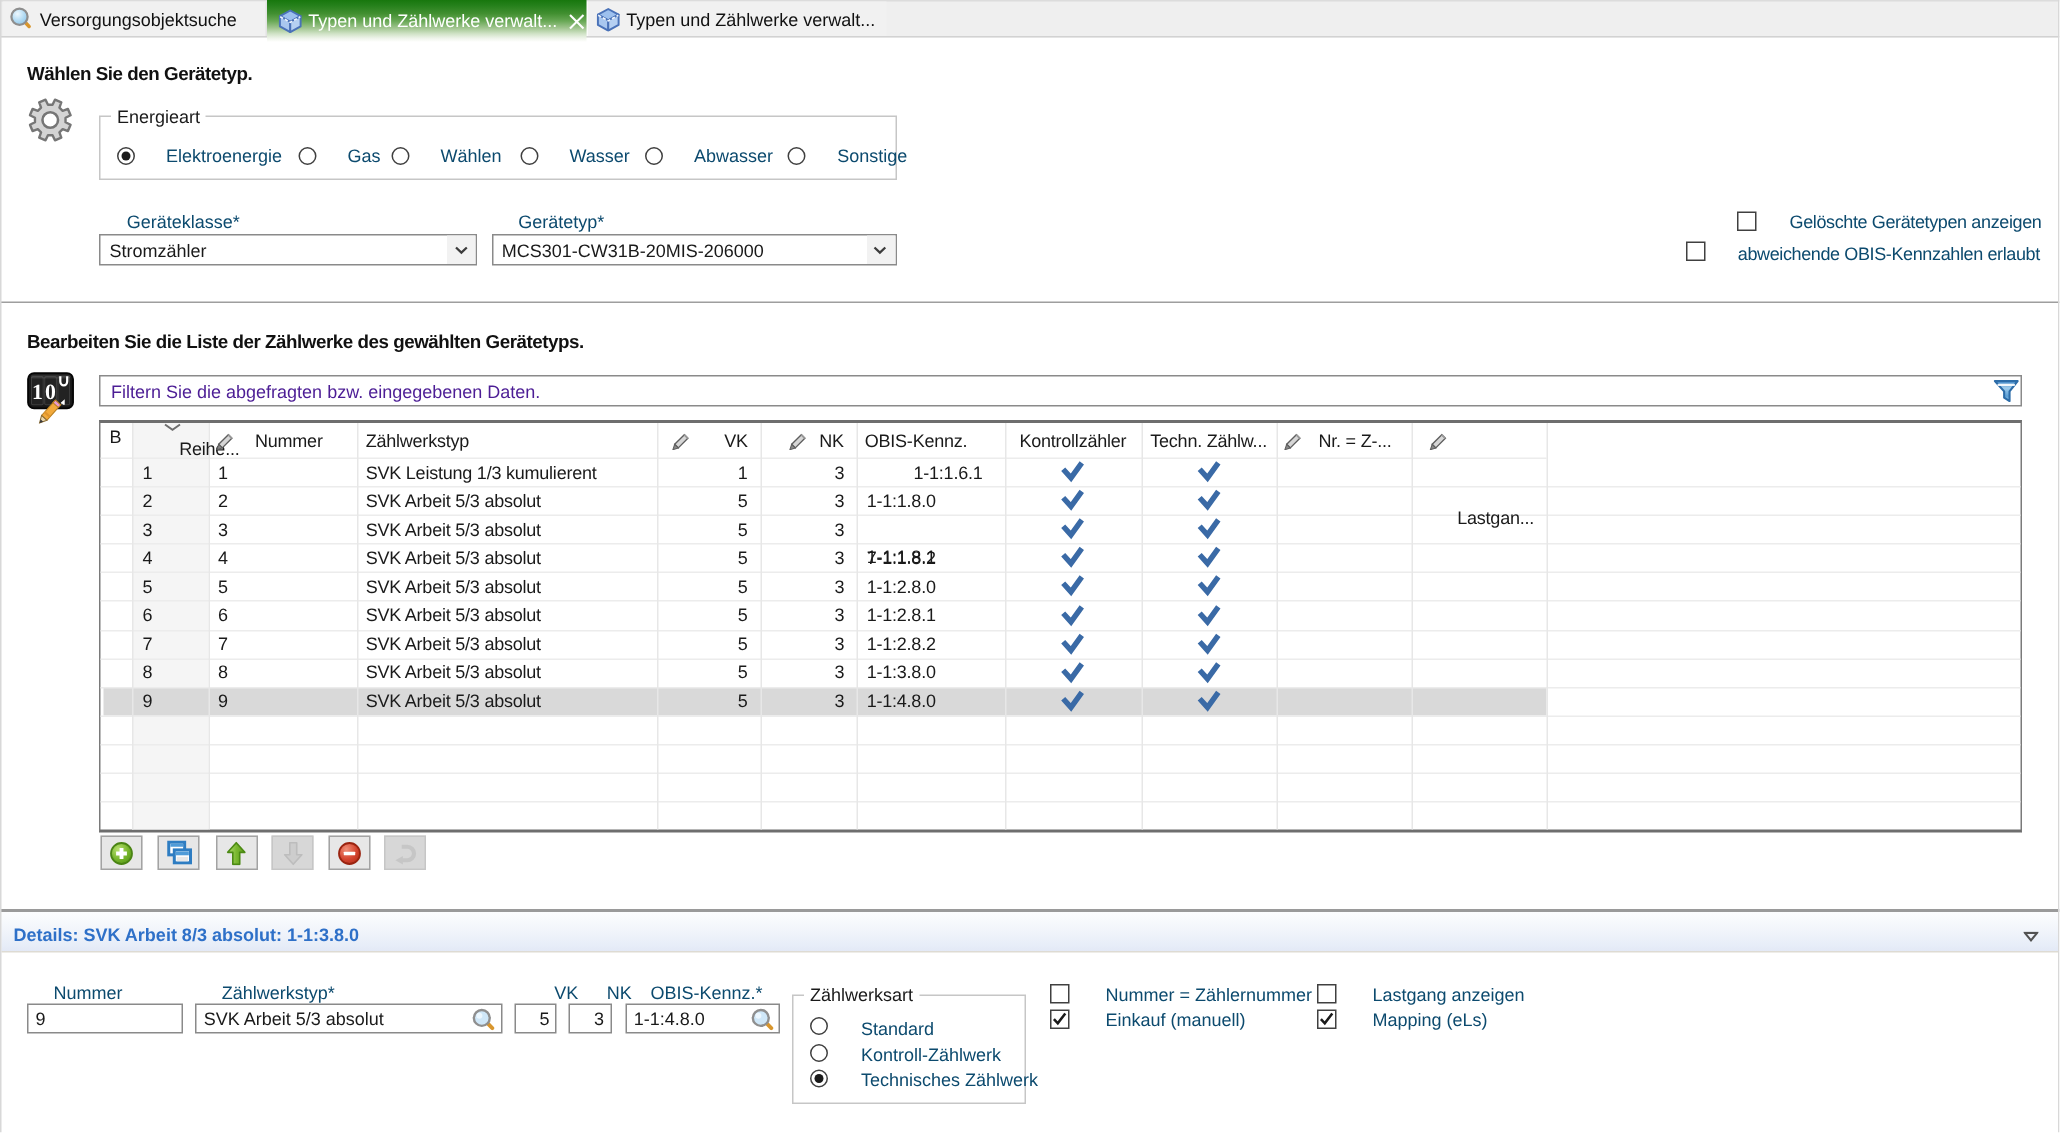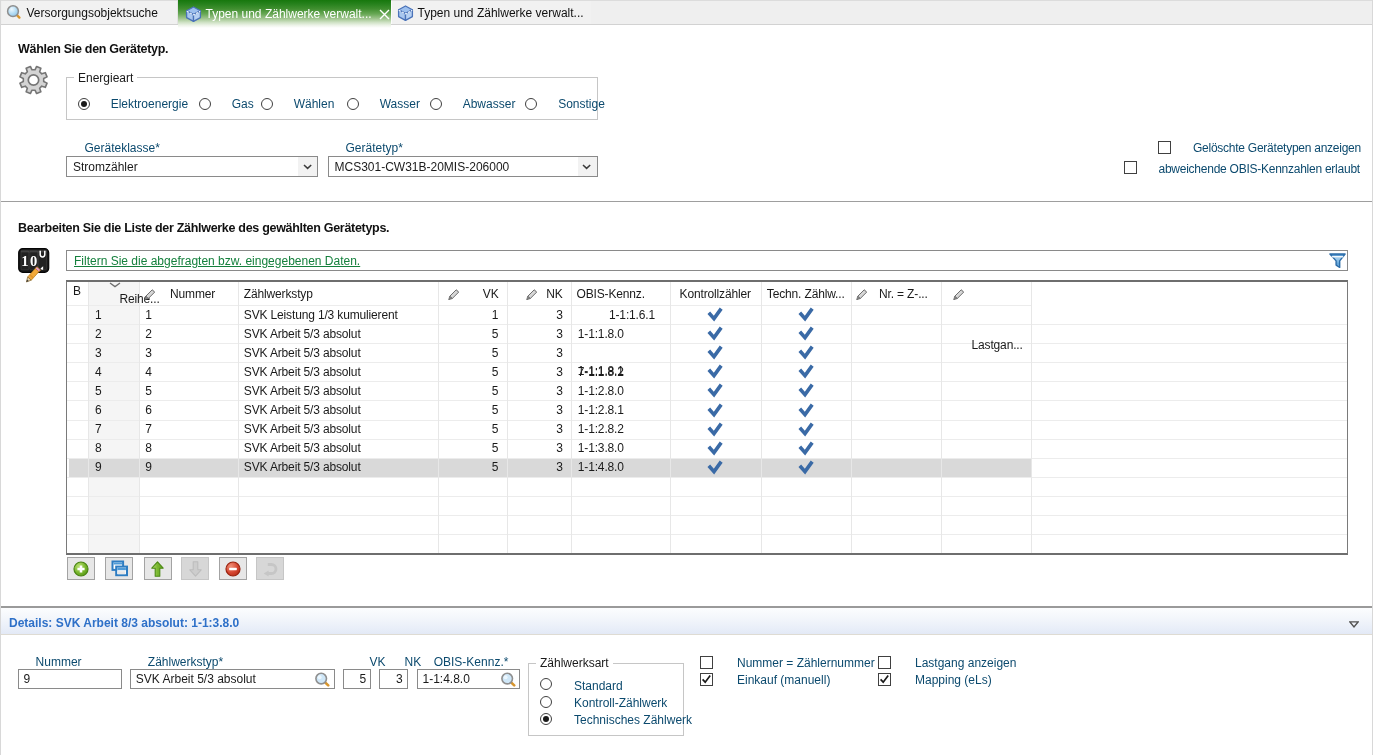--- a/index.html
+++ b/index.html
@@ -124,21 +124,21 @@
     <path d="M22.9 21.0 L24.5 19.6 L24.5 21.8" fill="none" stroke="#ffffff" stroke-width="1.3"></path>
     <g transform="translate(-4.5,-3) rotate(-48 21 28)">
       <rect x="13.5" y="25.6" width="13" height="4.8" rx="0.4" fill="#f2a93b" stroke="#b97f1e" stroke-width="0.7"></rect>
       <rect x="15.8" y="25.6" width="1.5" height="4.8" fill="#e0952d"></rect>
       <rect x="24.9" y="25.6" width="2.4" height="4.8" fill="#e89ad0" stroke="#b97f1e" stroke-width="0.7"></rect>
       <polygon points="13.5,25.6 13.5,30.4 8.9,28" fill="#ecd7ae" stroke="#8a6a30" stroke-width="0.7"></polygon>
       <polygon points="11.2,26.8 11.2,29.2 8.9,28" fill="#3a3a3a"></polygon>
     </g>
   </svg>
 <div class="a inp" style="left:66px;top:250px;width:1281.5px;height:21px;">
-    <span style="padding-left:7px;color:#15803d;text-decoration:underline;">Filtern Sie die abgefragten bzw. eingegebenen Daten.</span>
+    <span style="padding-left:7px;color:#4c1d95;">Filtern Sie die abgefragten bzw. eingegebenen Daten.</span>
   </div>
 <svg class="a" style="left:1329px;top:253px;" width="17" height="15" viewBox="0 0 17 15">
     <defs>
       <linearGradient id="fg" x1="0" y1="0" x2="0" y2="1">
         <stop offset="0%" stop-color="#3d84c4"></stop>
         <stop offset="35%" stop-color="#9fccec"></stop>
         <stop offset="75%" stop-color="#5b9fd6"></stop>
         <stop offset="100%" stop-color="#8fc6ea"></stop>
       </linearGradient>
     </defs>

